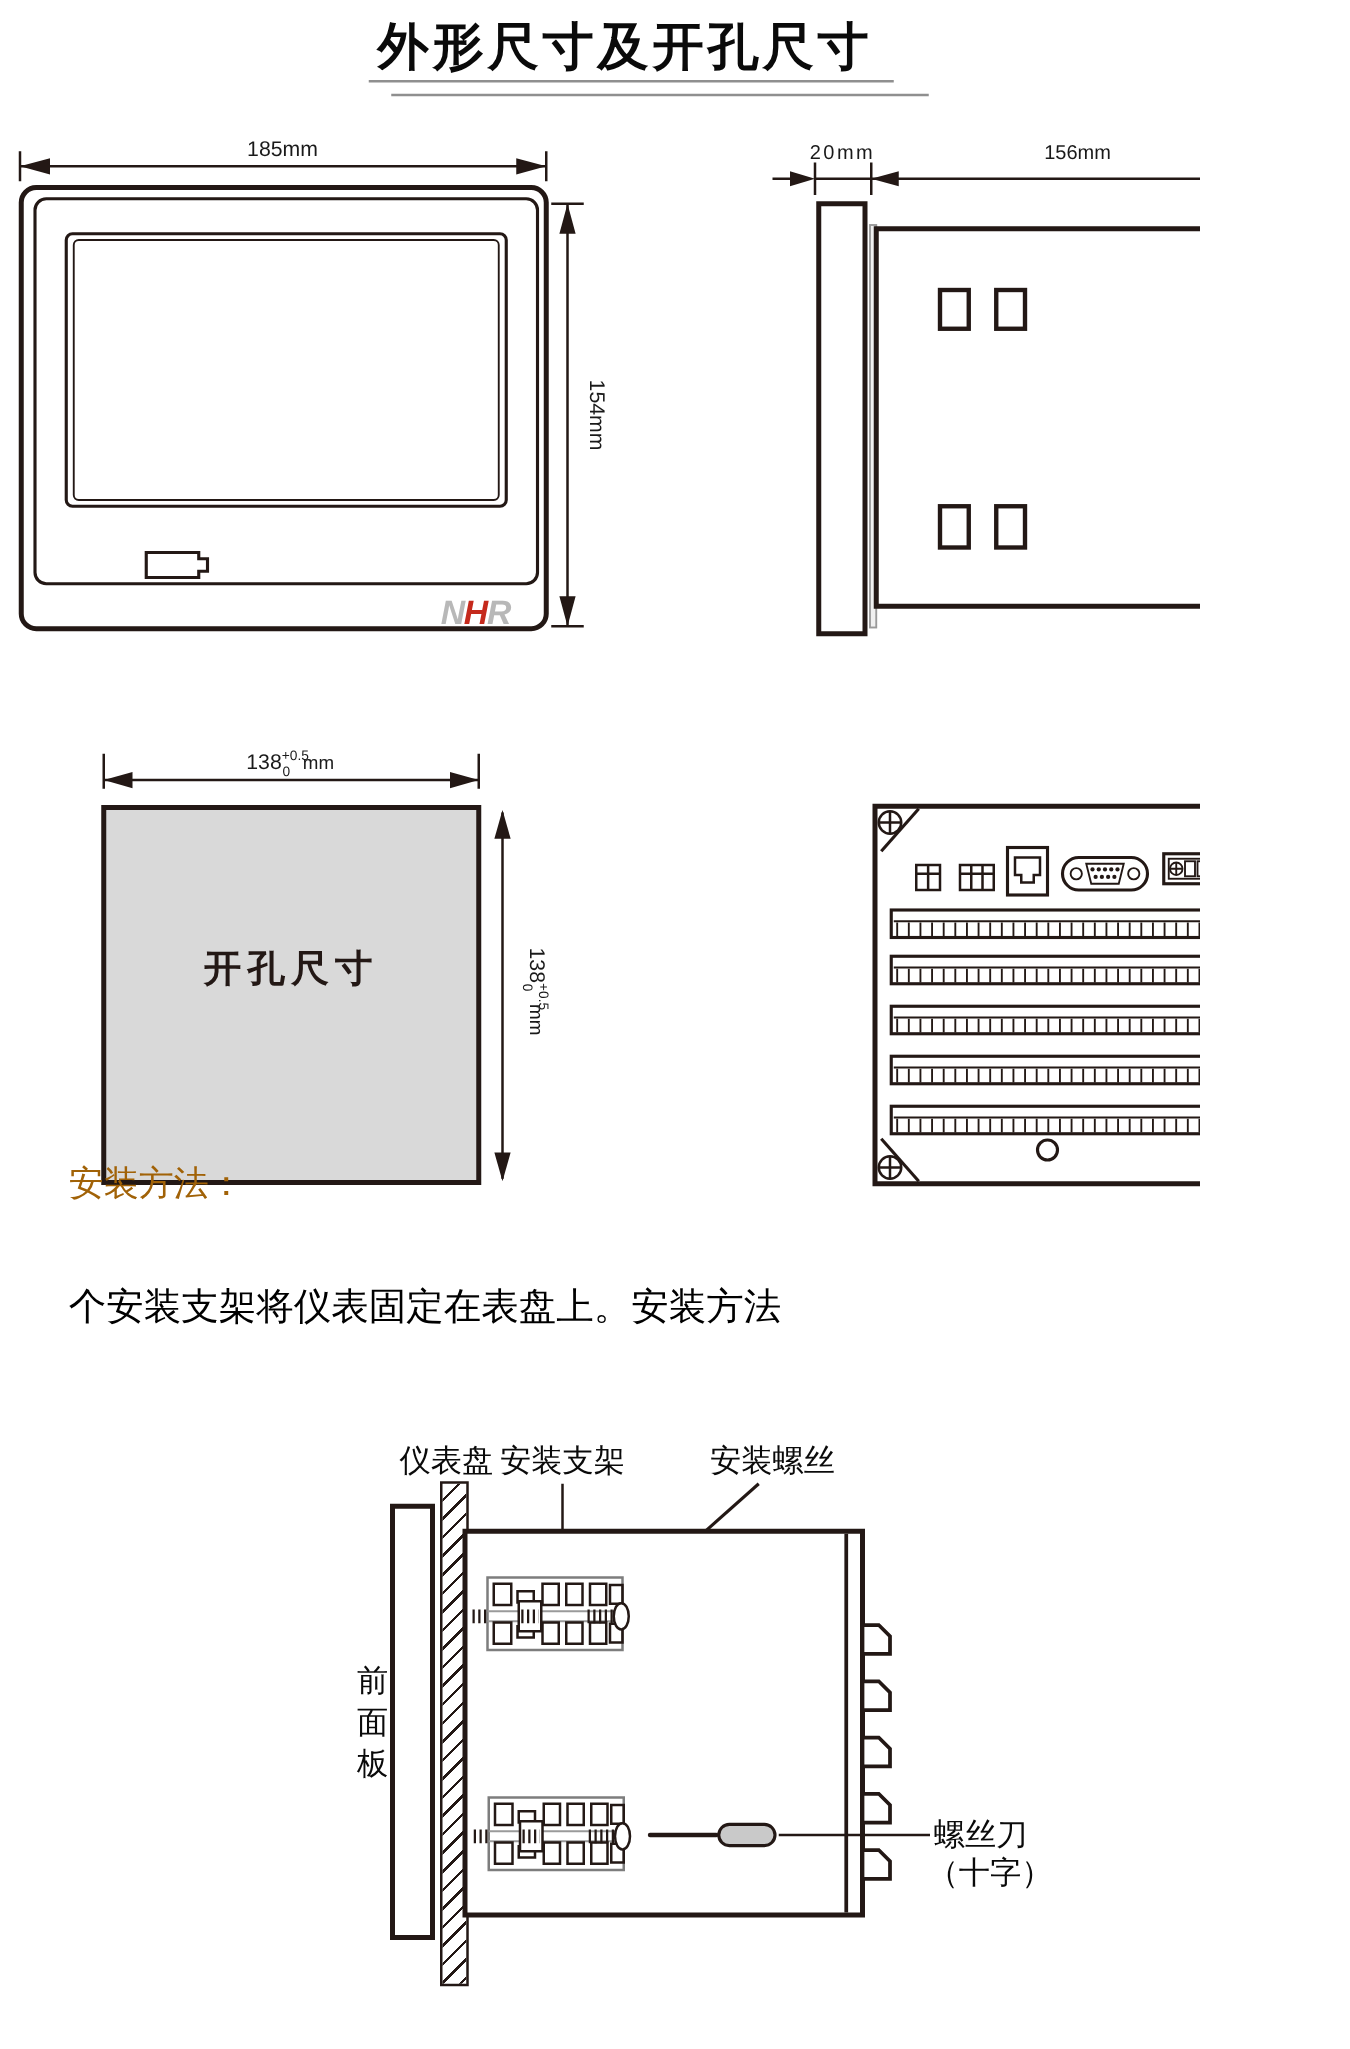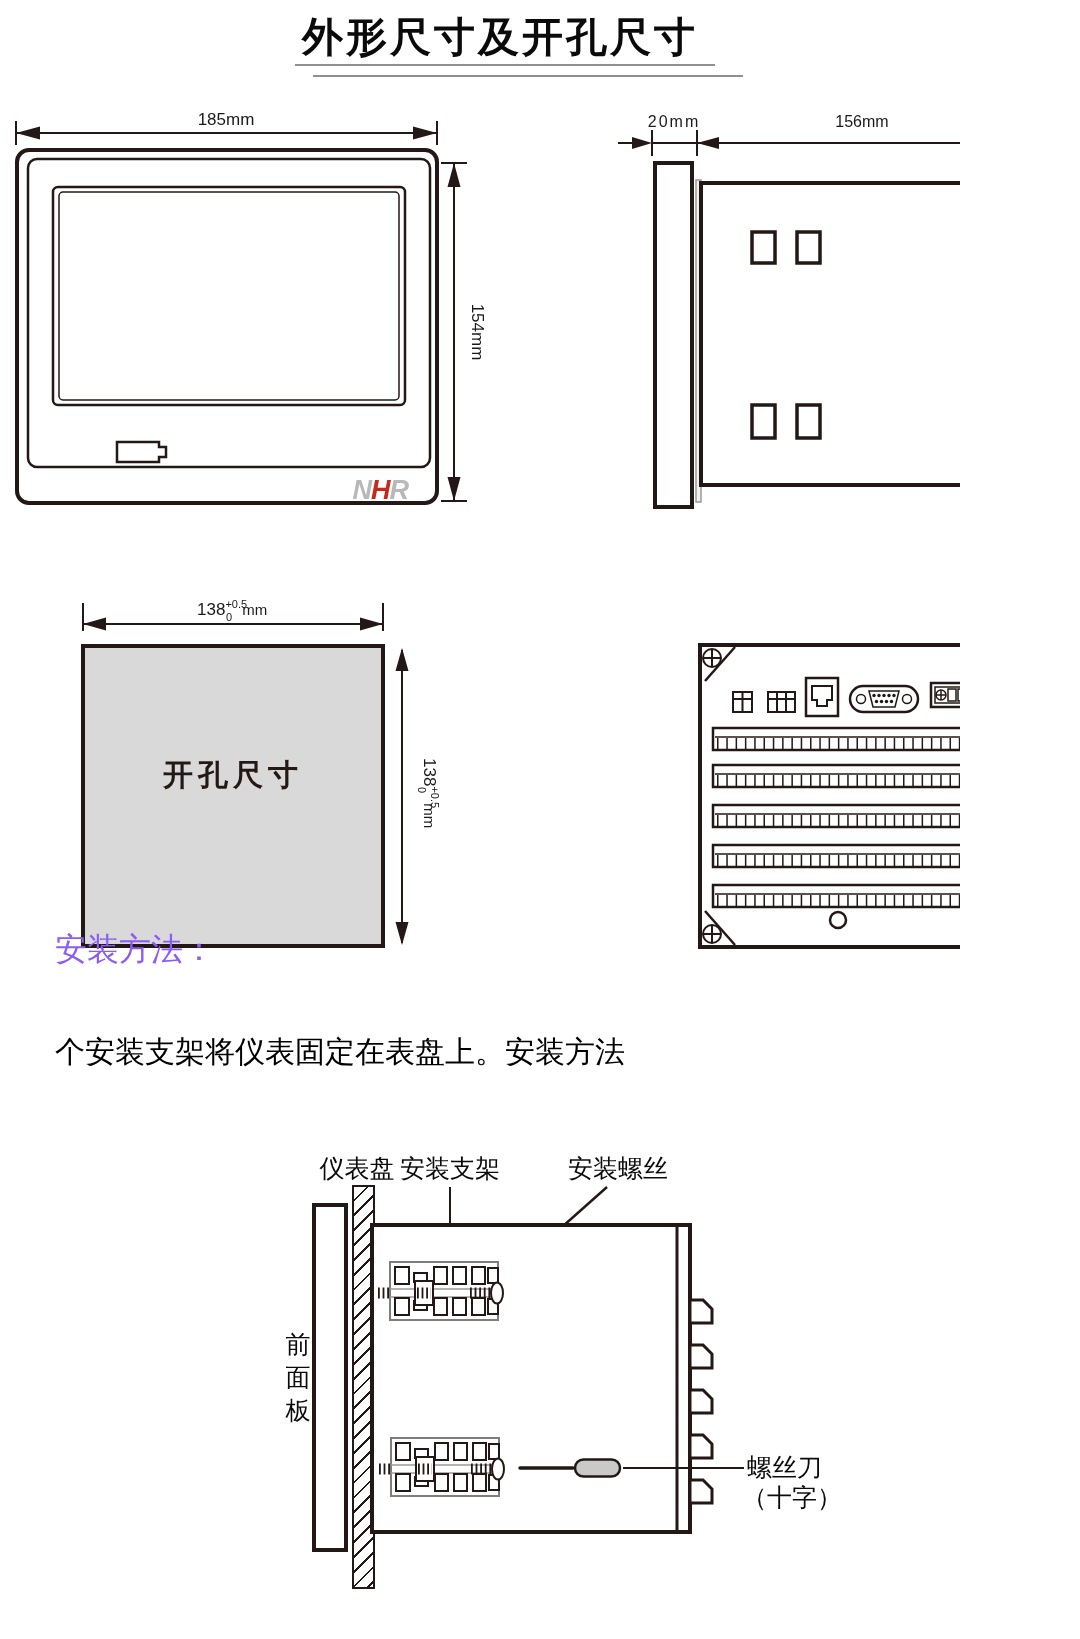--- a/index.html
+++ b/index.html
@@ -27,21 +27,21 @@
         font-style:italic;letter-spacing:-1px;}
   .cells{stroke:#231815;stroke-width:11px;stroke-dasharray:1.5 7.8;fill:none;}
   .thread{stroke:#231815;stroke-width:11px;stroke-dasharray:1.8 2.8;fill:none;}
   .bk{stroke:#7d7d7d;stroke-width:2px;fill:#fff;}
   .bkl{stroke:#9a9a9a;stroke-width:1.5px;fill:none;}
   
   #hatch{left:352px;top:1185px;width:19px;height:400px;border:2px solid #231815;
          background:repeating-linear-gradient(135deg,#fff 0 8.5px,#231815 8.5px 10.5px);}
   
   #instr{left:55px;top:928px;width:995px;}
-  #instr h2{margin:0 0 14px 0;font-size:32px;font-weight:normal;color:#8b5cf6;}
+  #instr h2{margin:0 0 14px 0;font-size:28px;font-weight:normal;color:#a16207;}
   #instr p{margin:0;font-size:30px;line-height:1.45;text-indent:2em;color:#000;}
 </style>
 </head>
 <body>
 
 <div id="page">
 
   <div id="title" class="abs">外形尺寸及开孔尺寸</div>
   <div class="abs rule" style="left:295px;top:64px;width:420px;"></div>
   <div class="abs rule" style="left:313px;top:75px;width:430px;"></div>

